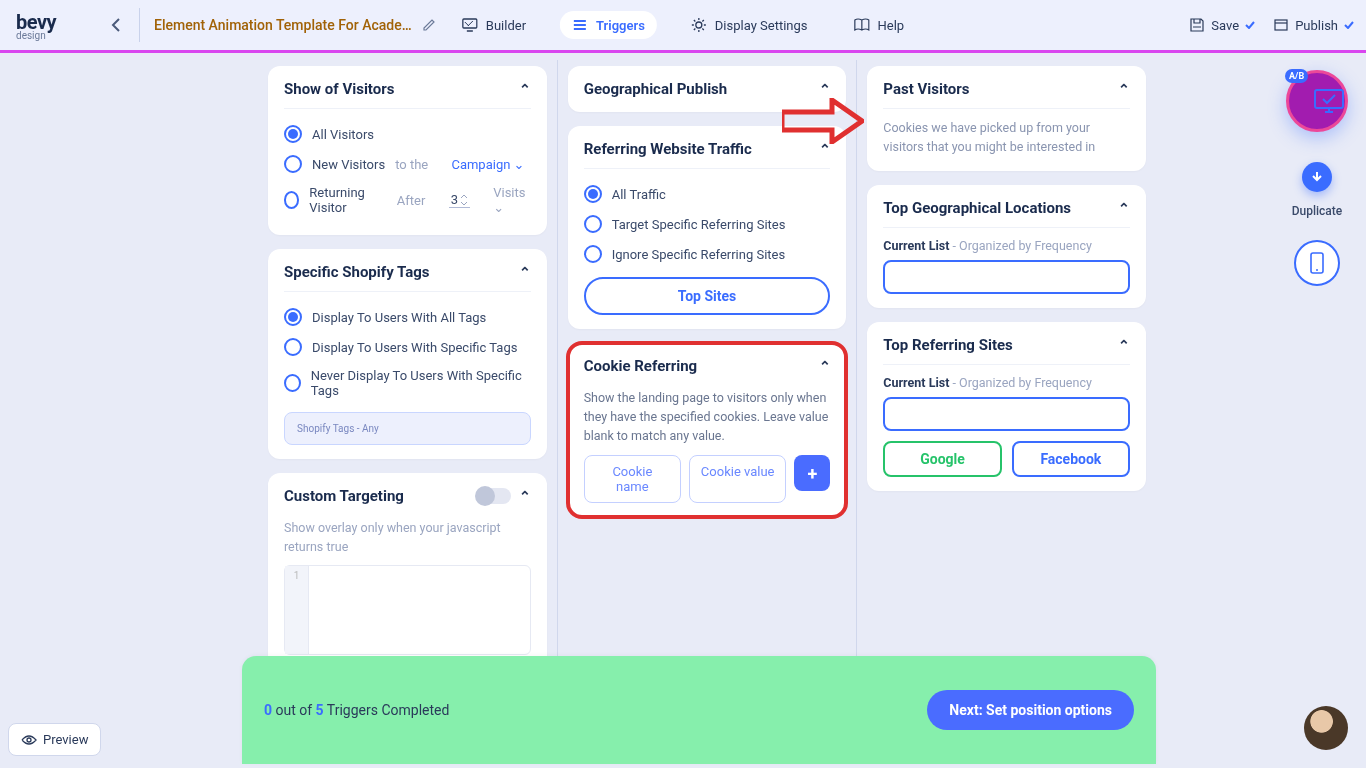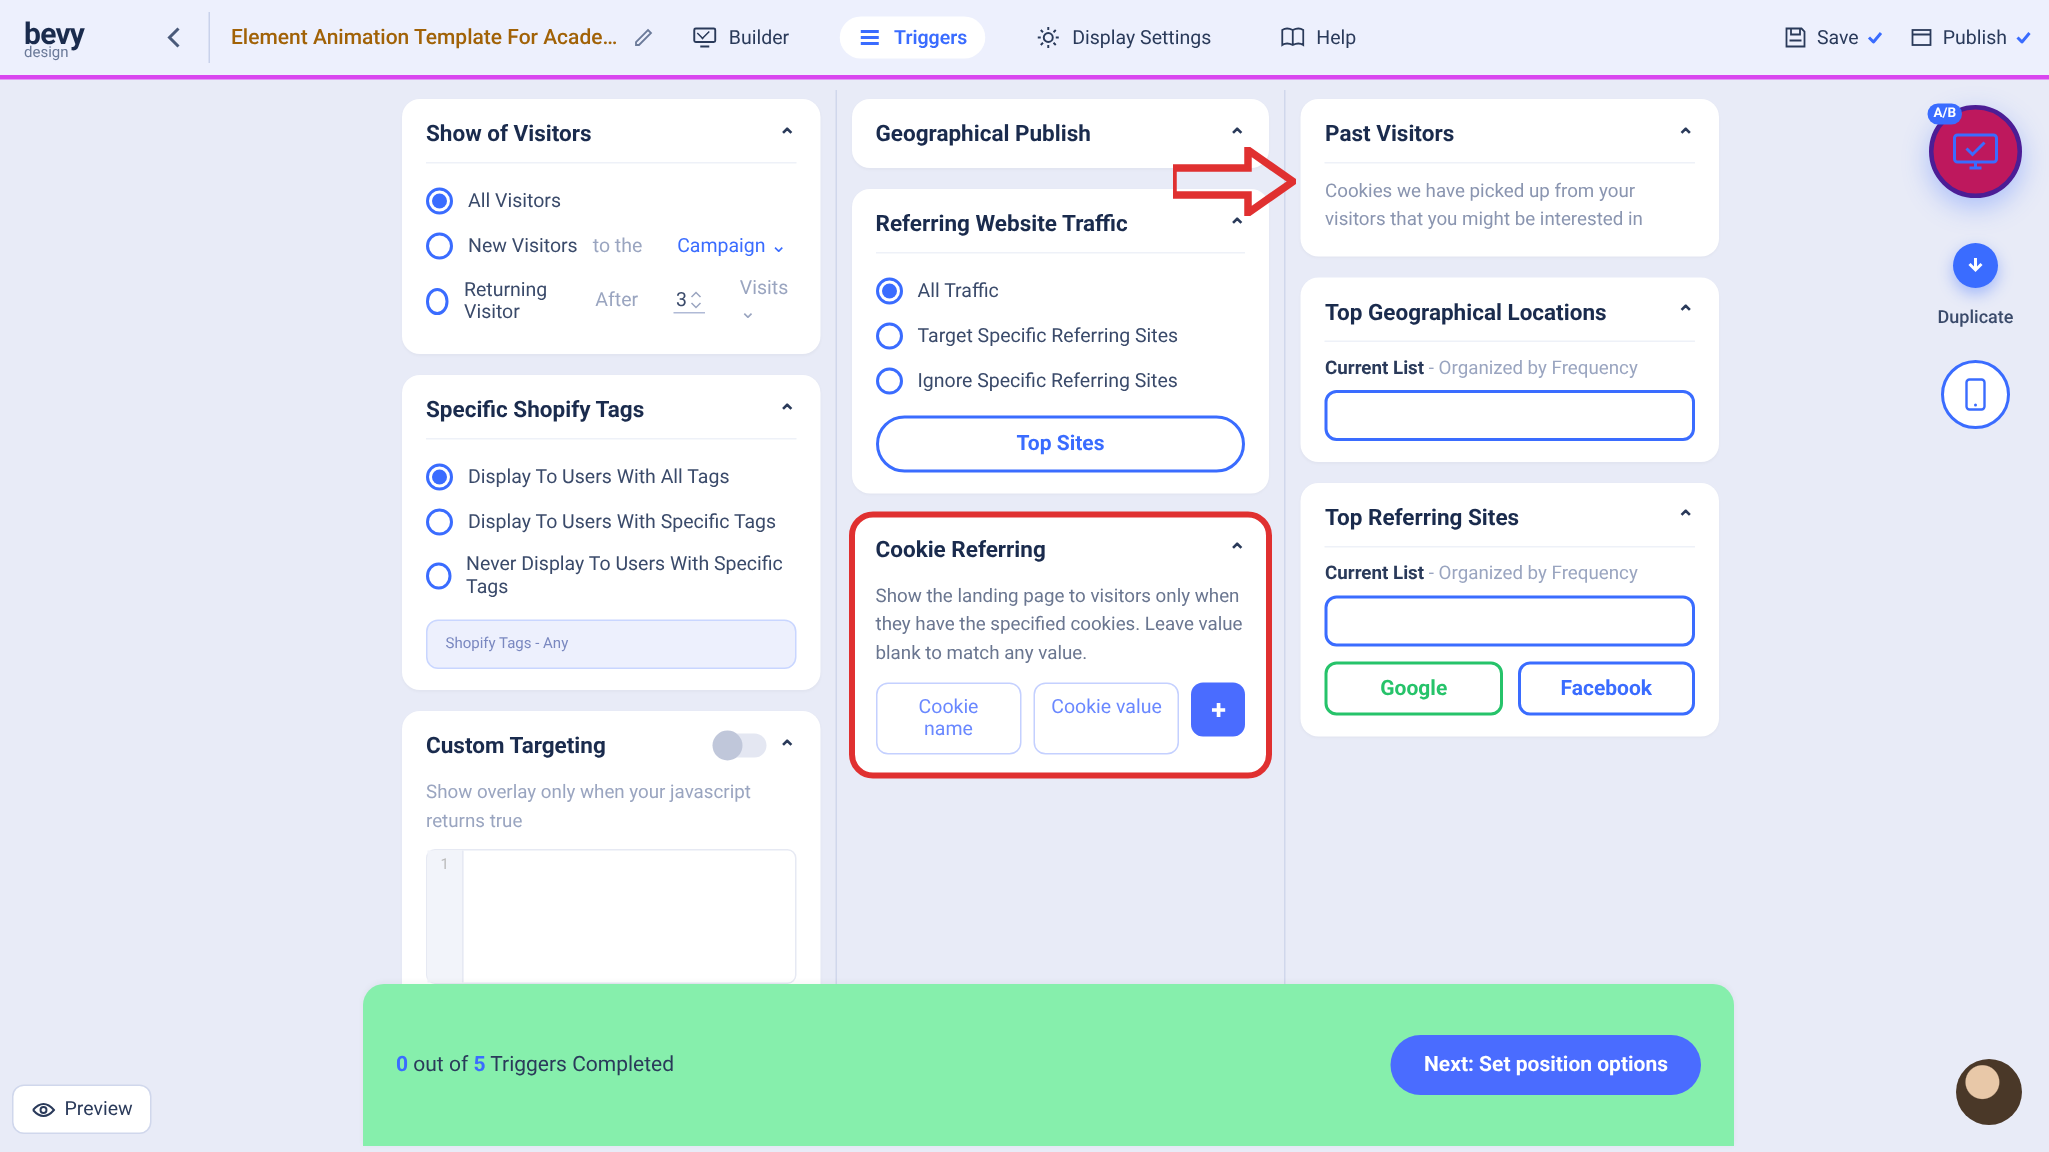--- a/index.html
+++ b/index.html
@@ -63,21 +63,21 @@
 .chip.blue { border-color: #3a6cff; color: #3a6cff; }
 
 .red-arrow { position: absolute; width: 82px; height: 46px; pointer-events: none; }
 
 .footer-bar { position: absolute; left: 242px; right: 210px; bottom: 4px; background: #86efac; border-radius: 14px 14px 0 0; padding: 34px 22px; display: flex; justify-content: space-between; align-items: center; box-shadow: 0 -1px 4px rgba(0,0,0,0.04); }
 .progress-text { font-size: 14px; color: #2a3a5a; }
 .progress-text .blue { color: #3a6cff; font-weight: 700; }
 .next-btn { background: #4a6cff; color: #fff; border: none; border-radius: 22px; padding: 12px 22px; font-size: 14px; font-weight: 700; cursor: pointer; }
 
 .right-rail { position: absolute; right: 18px; top: 70px; display: flex; flex-direction: column; align-items: center; gap: 12px; }
-.big-circle { width: 62px; height: 62px; border: 3px solid #4c1d95; border-radius: 50%; background: #be185d; display: flex; align-items: center; justify-content: center; position: relative; box-shadow: 0 6px 18px rgba(58,108,255,0.35); }
+.big-circle { width: 62px; height: 62px; border: 3px solid #ec4899; border-radius: 50%; background: #a21caf; display: flex; align-items: center; justify-content: flex-end; position: relative; box-shadow: 0 6px 18px rgba(58,108,255,0.35); }
 .ab-badge { position: absolute; top: -4px; left: -4px; background: #3a6cff; color: #fff; font-size: 9px; font-weight: 700; padding: 2px 4px; border-radius: 8px; }
 .dup-btn { width: 30px; height: 30px; background: #3a6cff; border-radius: 50%; color: #fff; display: flex; align-items: center; justify-content: center; box-shadow: 0 4px 10px rgba(58,108,255,0.4); }
 .dup-label { font-size: 12px; color: #3a4a6a; font-weight: 500; }
 .small-circle { width: 46px; height: 46px; border: 2px solid #3a6cff; border-radius: 50%; background: #fff; display: flex; align-items: center; justify-content: center; color: #3a6cff; margin-top: 10px; }
 
 .preview-btn { position: absolute; left: 8px; bottom: 12px; background: #fff; border: 1px solid #d0d7ec; border-radius: 8px; padding: 8px 12px; font-size: 13px; color: #2a3a5a; display: flex; align-items: center; gap: 6px; cursor: pointer; }
 .avatar { position: absolute; right: 18px; bottom: 18px; width: 44px; height: 44px; border-radius: 50%; background: radial-gradient(circle at 40% 35%, #e8c8a8 0 28%, #4a3828 30% 100%); }
 
 .chev { display:inline-block; transform: rotate(180deg); font-size: 14px; color:#2a3a5a; }
 svg { display: block; }

